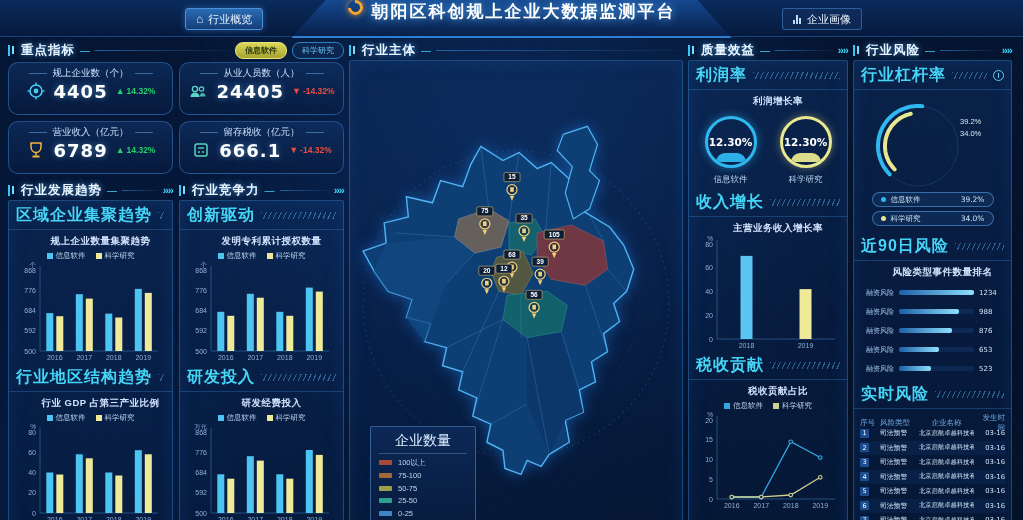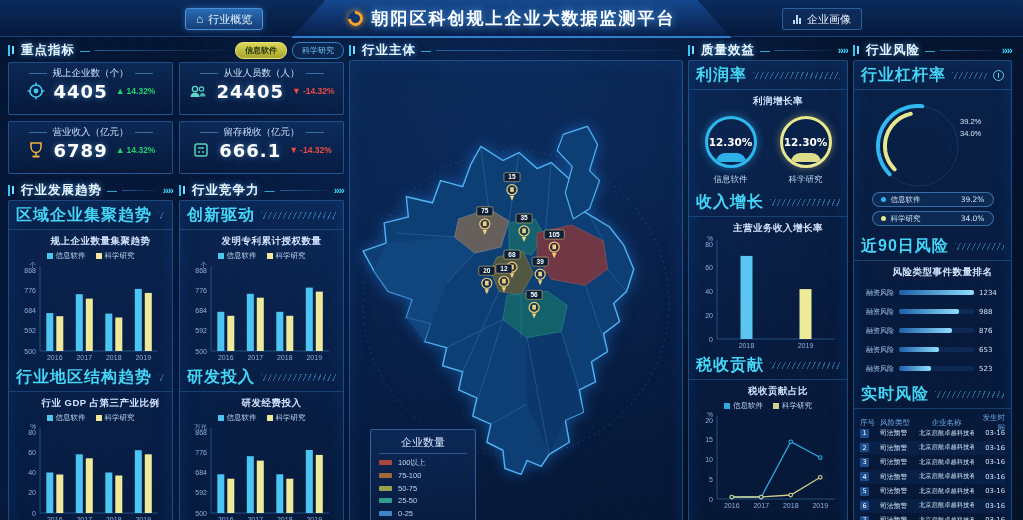--- a/index.html
+++ b/index.html
@@ -13,21 +13,21 @@
     color:#d6e8fb; position:relative;
   }
   body::before{
     content:"";position:absolute;inset:0;pointer-events:none;
     background:repeating-linear-gradient(60deg,rgba(40,100,180,.05) 0 1px,transparent 1px 16px);
   }
   .app{position:absolute;inset:0;}
 
   
   .topbar{position:relative;height:36px;background:linear-gradient(180deg,#0a2b5c,#061a3d);border-bottom:1px solid #17447f;}
-  .title-wrap{position:absolute;left:50%;top:0;transform:translateX(-50%);height:36px;display:flex;align-items:center;gap:9px;
+  .title-wrap{position:absolute;left:50%;top:0;transform:translateX(-50%);height:36px;display:flex;gap:9px;
     padding:0 56px;background:linear-gradient(180deg,rgba(22,74,146,.95),rgba(8,32,74,.95));
     clip-path:polygon(34px 0, calc(100% - 34px) 0, 100% 100%, 0 100%);
     border-bottom:2px solid #2f7fd0;}
   .logo{width:15px;height:15px;border-radius:50%;border:3px solid #f6a52c;border-left-color:transparent;transform:rotate(40deg);
     box-shadow:0 0 6px rgba(246,165,44,.8);box-sizing:border-box;}
   .page-title{margin:0;font-size:17px;font-weight:bold;color:#ffffff;letter-spacing:2px;text-shadow:0 0 10px rgba(90,180,255,.9);white-space:nowrap;}
   .nav-btn{position:absolute;top:8px;display:flex;align-items:center;gap:5px;height:20px;padding:0 10px;border-radius:3px;
     font-size:11px;color:#eaf4ff;cursor:pointer;}
   .nav-btn.left{left:185px;background:linear-gradient(180deg,#2a6cb4,#143e78);border:1px solid #4a90d8;box-shadow:0 0 6px rgba(60,140,230,.5);}
   .nav-btn.right{left:782px;background:rgba(18,48,96,.55);border:1px solid rgba(70,140,210,.55);}
@@ -63,21 +63,21 @@
 
   .chart-title{text-align:center;font-size:9.5px;font-weight:bold;color:#d4e4ff;padding-top:5px;letter-spacing:.5px;padding-left:20px;}
   .legend{display:flex;justify-content:center;gap:10px;padding-top:3px;font-size:7.5px;color:#bcd6f0;}
   .lg-item{display:flex;align-items:center;gap:3px;}
   .lg-sw{width:6px;height:6px;display:inline-block;}
   .chart-box{display:flex;justify-content:center;}
   svg{font-family:inherit;}
 
   
   .ki-cards{display:grid;grid-template-columns:1fr 1fr;grid-template-rows:1fr 1fr;gap:6px;height:112px;margin-top:2px;flex:none;}
-  .ki-card{border:1px solid rgba(55,130,205,.5);border-radius:2px;background:linear-gradient(180deg,rgba(18,56,112,.55),rgba(8,28,64,.6));
+  .ki-card{border:1px solid rgba(55,130,205,.5);border-radius:10px;background:linear-gradient(180deg,rgba(18,56,112,.55),rgba(8,28,64,.6));
     display:flex;flex-direction:column;padding:4px 6px 12px;}
   .ki-label{display:flex;align-items:center;justify-content:center;gap:6px;font-size:9.5px;color:#cfe3ff;white-space:nowrap;}
   .ki-label::before,.ki-label::after{content:"";width:18px;height:1px;background:rgba(110,180,240,.5);}
   .ki-body{flex:1;display:flex;align-items:center;justify-content:center;gap:8px;}
   .ki-ico{flex:none;width:20px;height:20px;}
   .ki-value{font-family:"DejaVu Sans",sans-serif;font-size:18px;font-weight:bold;color:#ffffff;letter-spacing:1px;text-shadow:0 0 6px rgba(120,200,255,.5);}
   .trend{display:flex;align-items:center;gap:2px;font-size:8.5px;font-weight:bold;}
   .trend.up{color:#23d06b;} .trend.down{color:#ef4b41;}
   .trend .arr{font-size:9px;}
 
@@ -90,21 +90,21 @@
 
   
   .tabbar{display:flex;align-items:stretch;height:24px;border-bottom:1px solid rgba(60,140,220,.4);margin:4px 4px 0;}
   .tab{flex:1;display:flex;align-items:center;justify-content:center;font-size:10.5px;color:#9fc6ea;cursor:pointer;white-space:nowrap;}
   .tab.active{color:#ffffff;font-weight:bold;border:1px solid #49c8f2;border-radius:2px;
     background:linear-gradient(180deg,#1c62aa,#0d3a74);box-shadow:0 0 6px rgba(60,170,255,.6) inset;}
   .map-area{position:absolute;left:0;right:0;top:30px;bottom:0;overflow:hidden;}
   .map-svg{position:absolute;inset:0;width:100%;height:100%;filter:drop-shadow(0 0 7px rgba(30,130,230,.5));}
   .map-legend{position:absolute;left:20px;bottom:18px;width:88px;padding:5px 8px 6px;border:1px solid rgba(90,160,230,.5);
     background:linear-gradient(180deg,rgba(14,44,92,.8),rgba(8,28,64,.8));border-radius:2px;}
-  .map-legend .ml-title{font-size:11px;color:#dcecff;text-align:center;border-bottom:1px solid rgba(90,160,230,.4);padding-bottom:3px;margin-bottom:4px;}
+  .map-legend .ml-title{font-size:14px;color:#dcecff;text-align:center;border-bottom:1px solid rgba(90,160,230,.4);padding-bottom:3px;margin-bottom:4px;}
   .ml-row{display:flex;align-items:center;gap:6px;margin:3.5px 0;}
   .ml-sw{width:13px;height:5px;border-radius:1px;flex:none;}
   .ml-label{font-size:7.5px;color:#bcd6f0;}
 
   
   .donut-row{display:flex;justify-content:space-around;padding:8px 4px 2px;}
   .donut-item{display:flex;flex-direction:column;align-items:center;gap:6px;}
   .donut{width:52px;height:52px;border-radius:50%;position:relative;display:flex;align-items:center;justify-content:center;
     font-family:"DejaVu Sans",sans-serif;font-size:10.5px;font-weight:bold;color:#fff;overflow:hidden;box-sizing:border-box;}
   .donut.cyan{border:3px solid #2fb8f0;box-shadow:0 0 8px rgba(47,184,240,.5);}

